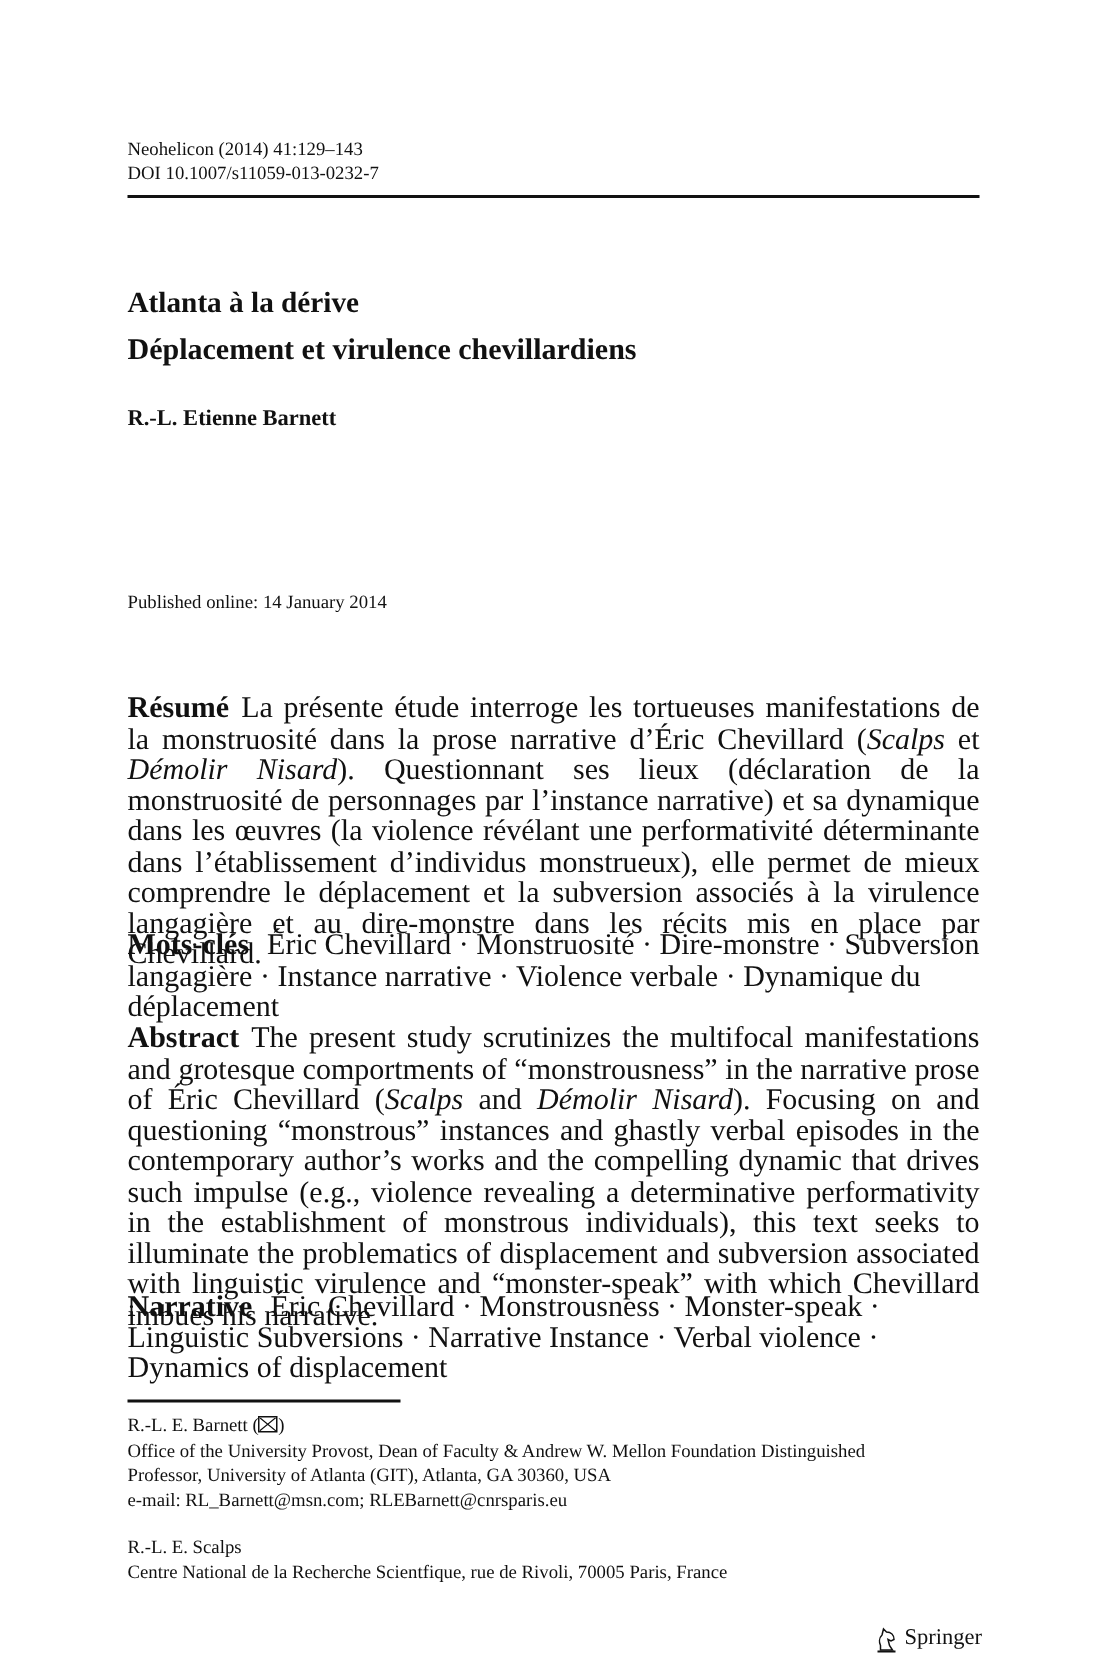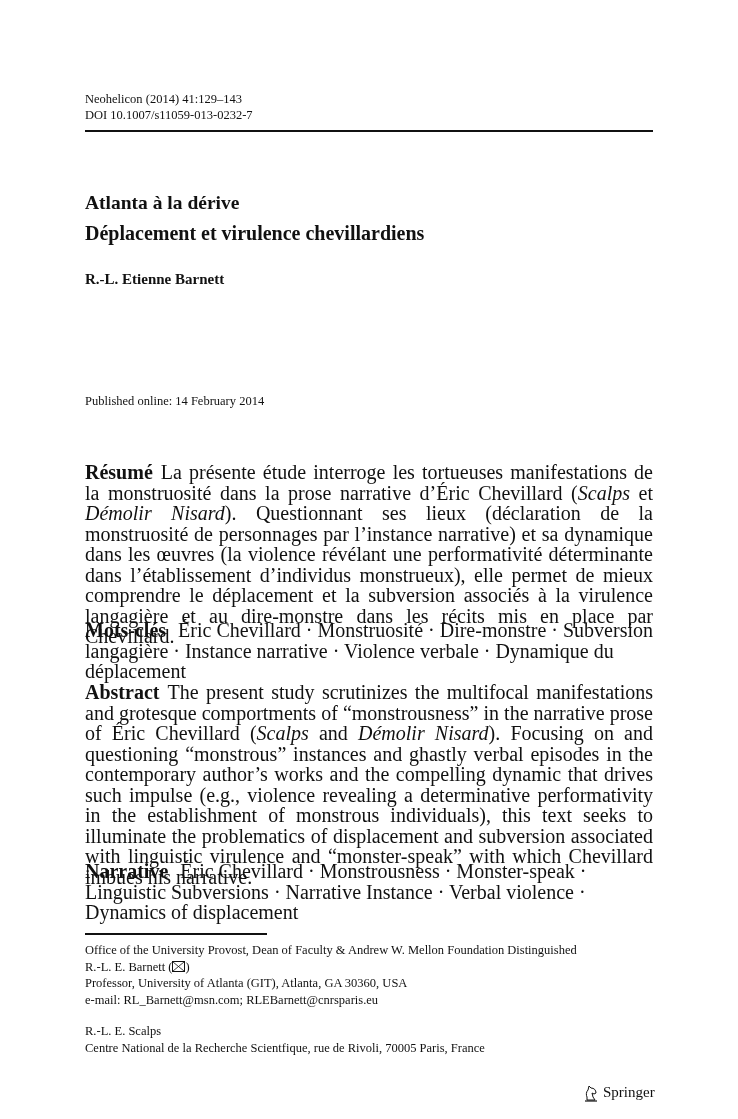--- a/index.html
+++ b/index.html
@@ -28,21 +28,21 @@
   <div>Neohelicon (2014) 41:129–143</div>
   <div>DOI 10.1007/s11059-013-0232-7</div>
 </div>
 <div class="abs rule"></div>
 
 <div class="abs title">Atlanta à la dérive</div>
 <div class="abs subtitle">Déplacement et virulence chevillardiens</div>
 <div class="abs author">R.-L. Etienne Barnett</div>
 
 <div class="abs pub">
-  <div>Published online: 14 February 2014</div>
+  <div>Published online: 14 January 2014</div>
 </div>
 
 <div class="abs block" style="top:426px;">
   <span class="lbl">Résumé</span><span>La présente étude interroge les tortueuses manifestations de la monstruosité dans la prose narrative d’Éric Chevillard (</span><i>Scalps</i><span> et </span><i>Démolir Nisard</i><span>). Questionnant ses lieux (déclaration de la monstruosité de personnages par l’instance narrative) et sa dynamique dans les œuvres (la violence révélant une performativité déterminante dans l’établissement d’individus monstrueux), elle permet de mieux comprendre le déplacement et la subversion associés à la virulence langagière et au dire-monstre dans les récits mis en place par Chevillard.</span>
 </div>
 
 <div class="abs block" style="top:584px; text-align:left;">
   <span class="kw-lbl">Mots-clés</span><span>Éric Chevillard · Monstruosité · Dire-monstre · Subversion langagière · Instance narrative · Violence verbale · Dynamique du déplacement</span>
 </div>
 
@@ -50,24 +50,24 @@
   <span class="lbl">Abstract</span><span>The present study scrutinizes the multifocal manifestations and grotesque comportments of “monstrousness” in the narrative prose of Éric Chevillard (</span><i>Scalps</i><span> and </span><i>Démolir Nisard</i><span>). Focusing on and questioning “monstrous” instances and ghastly verbal episodes in the contemporary author’s works and the compelling dynamic that drives such impulse (e.g., violence revealing a determinative performativity in the establishment of monstrous individuals), this text seeks to illuminate the problematics of displacement and subversion associated with linguistic virulence and “monster-speak” with which Chevillard imbues his narrative.</span>
 </div>
 
 <div class="abs block" style="top:825px; text-align:left; width:540px;">
   <span class="kw-lbl">Narrative</span><span>Éric Chevillard · Monstrousness · Monster-speak · Linguistic Subversions · Narrative Instance · Verbal violence · Dynamics of displacement</span>
 </div>
 
 <div class="abs fnrule"></div>
 
 <div class="abs fn" style="top:906px;">
-  <div>Office of the University Provost, Dean of Faculty &amp; Andrew W. Mellon Foundation Distinguished</div>
   <div><span>R.-L. E. Barnett (</span><span class="env"><svg width="11" height="9" viewBox="0 0 11 9">
           <path d="M0 0 L11 9 M11 0 L0 9" stroke="#111" stroke-width="0.8" fill="none"></path>
         </svg></span><span>)</span></div>
+  <div>Office of the University Provost, Dean of Faculty &amp; Andrew W. Mellon Foundation Distinguished</div>
   <div>Professor, University of Atlanta (GIT), Atlanta, GA 30360, USA</div>
   <div>e-mail: RL_Barnett@msn.com; RLEBarnett@cnrsparis.eu</div>
 </div>
 
 <div class="abs fn" style="top:987px;">
   <div>R.-L. E. Scalps</div>
   <div>Centre National de la Recherche Scientfique, rue de Rivoli, 70005 Paris, France</div>
 </div>
 
 <div class="abs springer">

